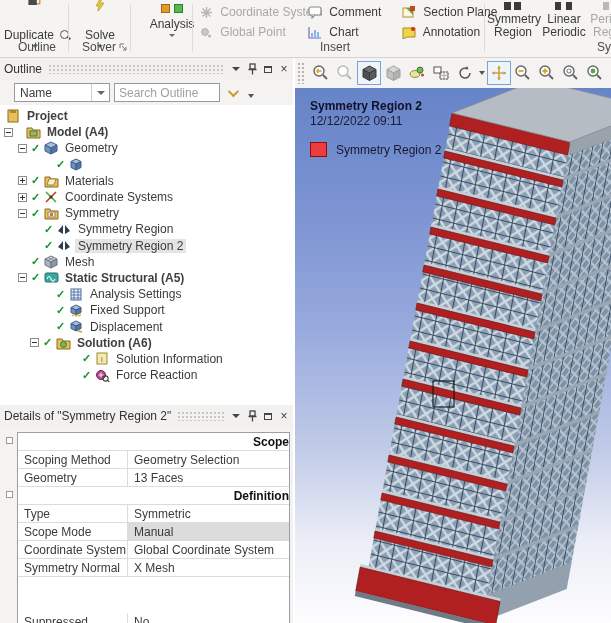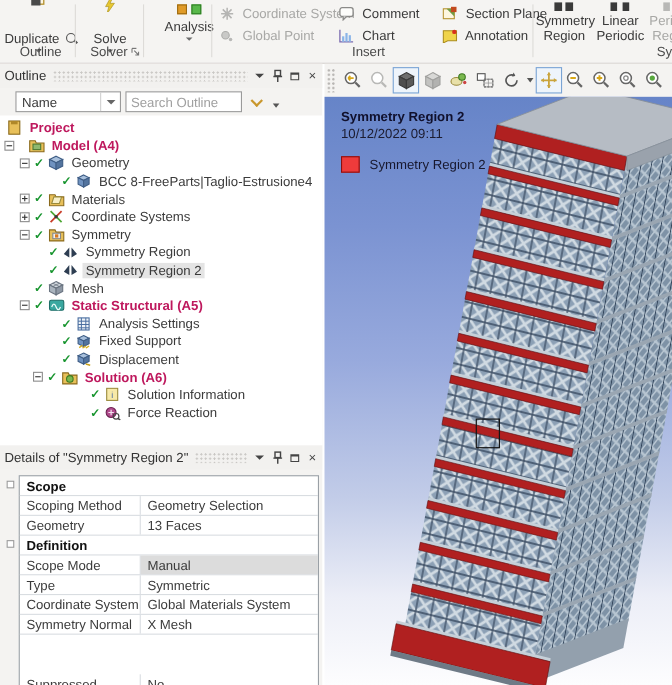--- a/index.html
+++ b/index.html
@@ -60,27 +60,27 @@
     padding-top:3px; overflow:hidden; }
   .trow { height:16.2px; display:flex; align-items:center; white-space:nowrap; cursor:pointer; }
   .sp { flex:none; }
   .exp { flex:none; width:13px; display:flex; justify-content:flex-start; }
   .expbox { width:9px; height:9px; border:1px solid #8c8c8c; background:#fff; position:relative; }
   .expbox::before { content:""; position:absolute; left:1px; top:3px; width:5px; height:1px; background:#333; }
   .expbox.plus::after { content:""; position:absolute; left:3px; top:1px; width:1px; height:5px; background:#333; }
   .chk { flex:none; width:13px; color:#18952f; font-weight:bold; font-size:11px; }
   .ticon { flex:none; width:18px; display:flex; align-items:center; }
   .tlab { padding:0 3px; }
-  .bold { font-weight:bold; color:#be185d; }
+  .bold { font-weight:bold; color:#404040; }
   .trow.sel .tlab { background:#e4e4e4; }
 
   #details-wrap { position:absolute; left:0; top:347px; width:293px; }
   #details-table { position:absolute; left:17px; top:27px; width:273px; background:#fff;
     border:1px solid #9aa0a6; }
-  .drow { display:flex; height:18px; border-bottom:1px solid #d9dde1; align-items:stretch; }
+  .drow { display:flex; height:18px; border-bottom:1px solid #d9dde1; align-items:stretch;justify-content:flex-end; }
   .drow:last-child { border-bottom:none;margin-top:36px; }
   .dsec { font-weight:bold; color:#111; padding:2px 0 0 6px; }
   .dlab { width:110px; border-right:1px solid #d9dde1; padding:2px 0 0 6px; }
   .dval { flex:1; padding:2px 0 0 6px; cursor:pointer; }
   .dval.ro { background:#dcdcdc; }
   .gutbox { position:absolute; left:6px; width:7px; height:7px; border:1px solid #9a9a9a; background:#fff; }
 
   
   #gtoolbar { position:absolute; left:295px; top:58px; width:316px; height:30px;
     background:#f4f3f1; display:flex; align-items:center; overflow:hidden; }
@@ -286,21 +286,20 @@
     <div class="trow">
       <span class="sp" style="width:56px;"></span>
       <span class="chk">✓</span>
       <span class="ticon">
           <svg width="14" height="13" viewBox="0 0 14 13">
             <polygon points="7,1 12,3.5 7,6 2,3.5" fill="#a8c0dc" stroke="#3f5e86"></polygon>
             <polygon points="2,3.5 7,6 7,12 2,9.5" fill="#6f92c0" stroke="#3f5e86"></polygon>
             <polygon points="12,3.5 7,6 7,12 12,9.5" fill="#53749e" stroke="#3f5e86"></polygon>
           </svg>
         </span>
-      <span class="tlab">BCC 8-FreeParts|Taglio-Estrusione4</span>
     </div>
     <div class="trow">
       <span class="sp" style="width:18px;"></span>
       <span class="exp">
           <span class="expbox plus"></span>
         </span>
       <span class="chk">✓</span>
       <span class="ticon">
           <svg width="15" height="14" viewBox="0 0 15 14">
             <path d="M1,3 h5 l1,2 h7 v8 h-13 z" fill="#e8c05a" stroke="#8a6a1c"></path>
@@ -494,30 +493,30 @@
         <div class="dval">Geometry Selection</div>
       </div>
       <div class="drow">
         <div class="dlab">Geometry</div>
         <div class="dval">13 Faces</div>
       </div>
       <div class="drow">
           <div class="dsec">Definition</div>
         </div>
       <div class="drow">
+        <div class="dlab">Type</div>
+        <div class="dval">Symmetric</div>
+      </div>
+      <div class="drow">
         <div class="dlab">Scope Mode</div>
         <div class="dval ro">Manual</div>
       </div>
       <div class="drow">
-        <div class="dlab">Type</div>
-        <div class="dval">Symmetric</div>
-      </div>
-      <div class="drow">
         <div class="dlab">Coordinate System</div>
-        <div class="dval">Global Materials System</div>
+        <div class="dval">Global Coordinate System</div>
       </div>
       <div class="drow">
         <div class="dlab">Symmetry Normal</div>
         <div class="dval">X Mesh</div>
       </div>
       <div class="drow">
         <div class="dlab">Suppressed</div>
         <div class="dval">No</div>
       </div>
     </div>
@@ -689,18 +688,18 @@
       <rect x="-8" y="480" width="140" height="5" fill="#6e7a86"></rect>
     </g>
 
     <polygon points="157,25 275,54 360,21 242,-8" fill="#b6bcc4" stroke="#878f99" stroke-width="0.8"></polygon>
     <polygon points="275,54 360,21 360,34 275,67" fill="#9aa2ac" stroke="#878f99" stroke-width="0.6"></polygon>
 
     <rect x="138" y="293" width="21" height="26" fill="none" stroke="#151515" stroke-width="1.1"></rect>
   </svg>
 
   <div id="vp-title">Symmetry Region 2</div>
-  <div id="vp-date">10/12/2022 09:11</div>
+  <div id="vp-date">12/12/2022 09:11</div>
   <div id="vp-legend">
     <span class="sw"></span>
     <span class="lt">Symmetry Region 2</span>
   </div>
 </div>
 
 </body></html>

